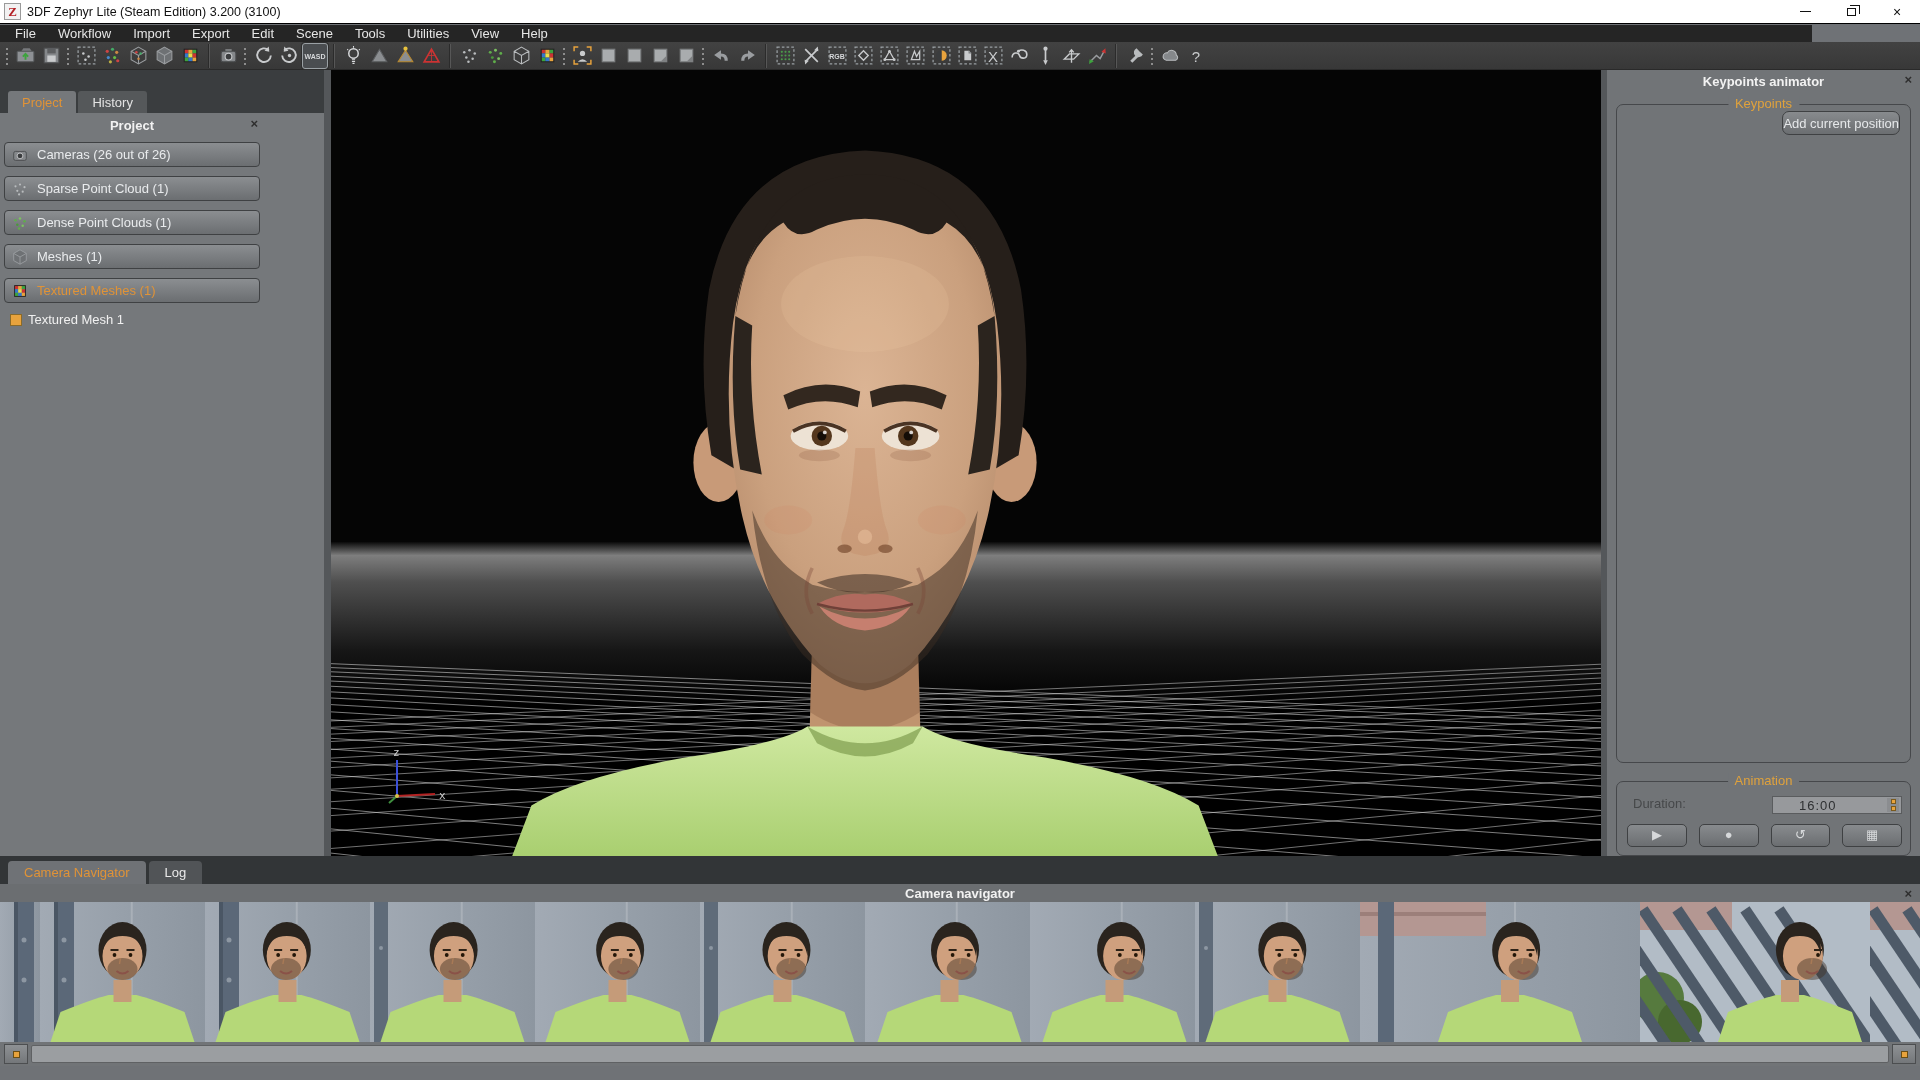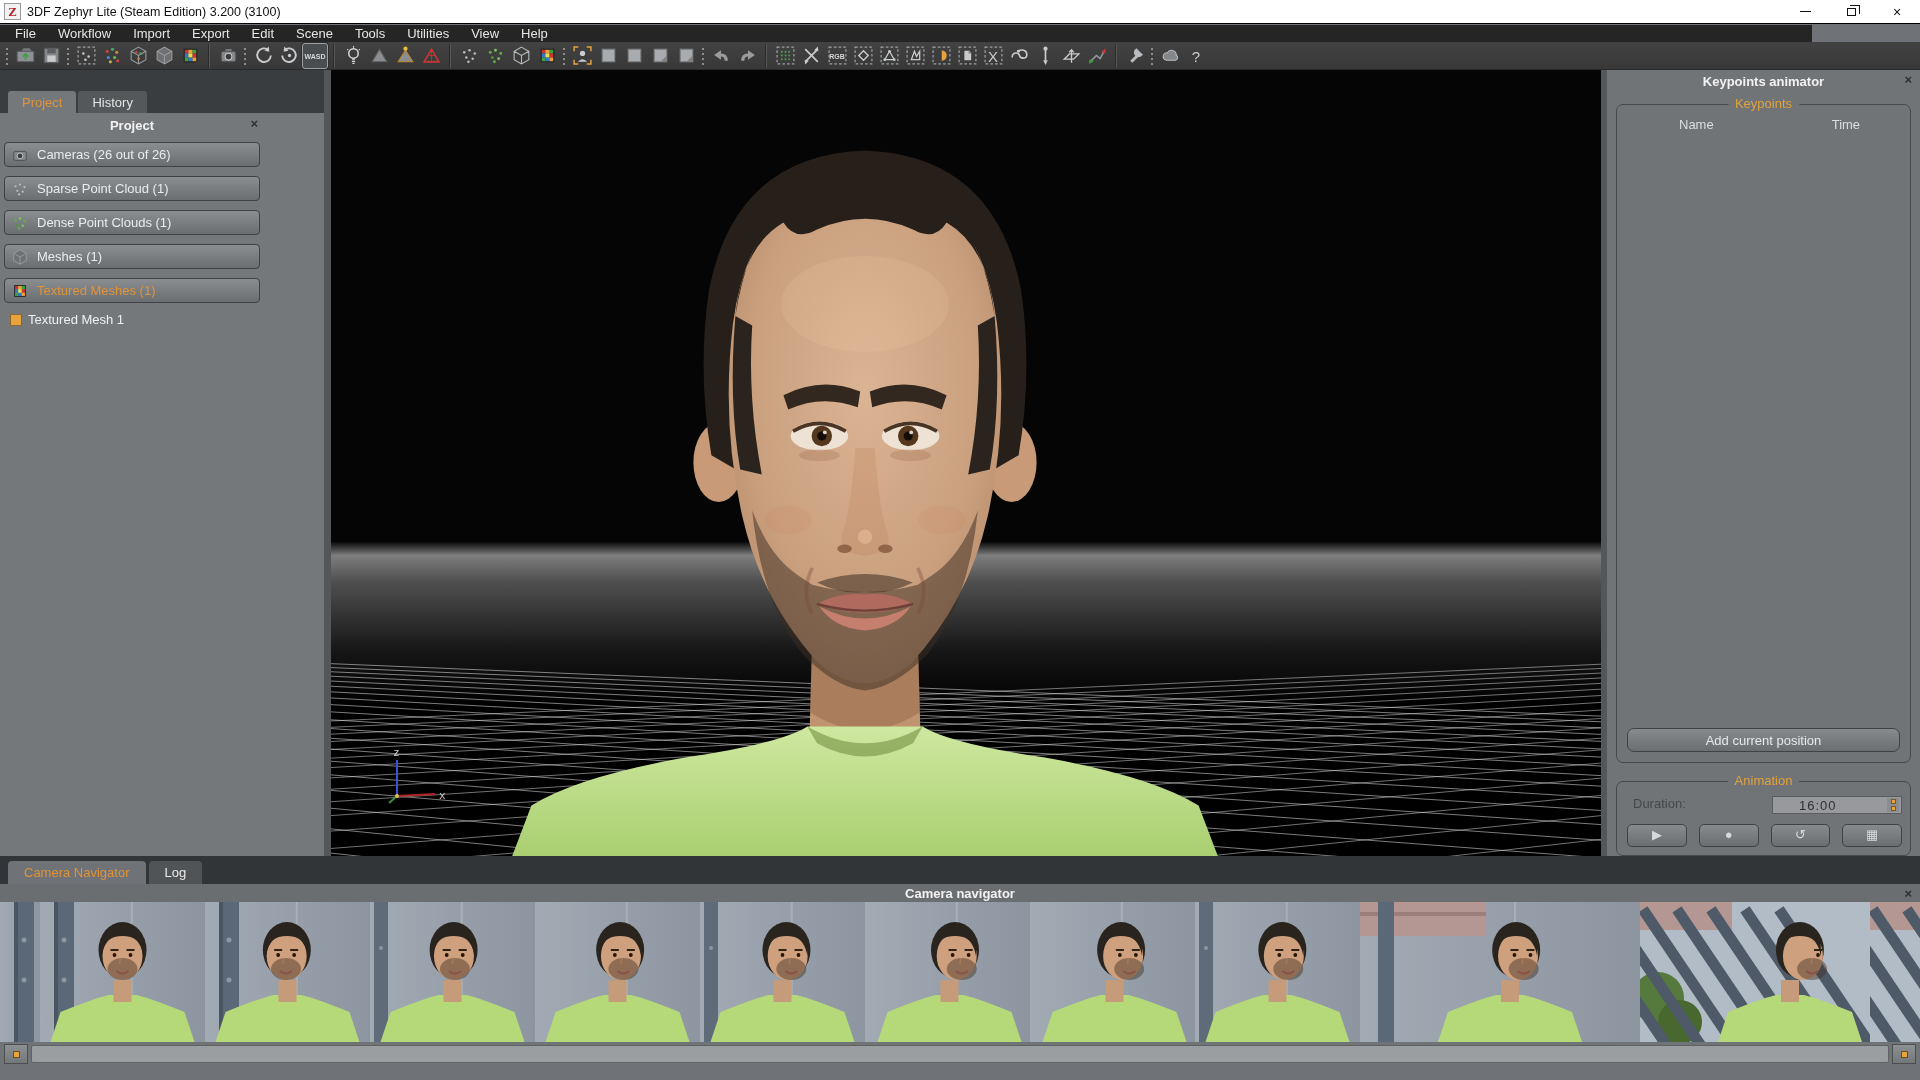--- a/index.html
+++ b/index.html
@@ -77,21 +77,21 @@
   #axis { position:absolute; left:38px; bottom:40px; width:90px; height:70px; }
   #axis text { font-size:11px; fill:#cfcfcf; font-family:"DejaVu Sans Mono",monospace; }
 
   
   #rp-title { height:22px; position:relative; display:flex; align-items:center; justify-content:center; }
   #rp-title .hdr { font-size:13px; font-weight:bold; color:#f2f2f2; }
   #rp-title .close { position:absolute; right:8px; top:2px; color:#2e2e2e; font-size:13px; font-weight:bold; }
   .group { border:1px solid #46484b; border-radius:7px; margin:12px 9px 0 9px; position:relative; }
   .group-title { position:absolute; top:-9px; left:50%; transform:translateX(-50%); background:#717477;
     padding:0 7px; font-size:13px; color:#e0a23c; white-space:nowrap; }
-  #kp-group { flex:1; display:flex; flex-direction:column; margin-bottom:6px; }
+  #kp-group { flex:1; display:flex; margin-bottom:6px; }
   #kp-cols { display:flex; padding:12px 0 4px 0; }
   #kp-cols .col { font-size:13px; color:#dcdee0; }
   #kp-cols .c1 { margin-left:62px; }
   #kp-cols .c2 { margin-left:118px; }
   #kp-rows { flex:1; }
   .rp-btn { border:1px solid #3f4143; border-radius:5px; background:linear-gradient(#888b8e,#6b6e71);
     color:#e6e8ea; font-size:13px; display:flex; align-items:center; justify-content:center; }
   #add-pos-btn { height:24px; margin:6px 10px 10px 10px; border-radius:7px; }
   #anim-group { padding:14px 8px 8px 10px; }
   #dur-row { display:flex; align-items:flex-start;gap:20px; }
@@ -764,24 +764,20 @@
 
   <div id="gutter-r"></div>
 
   <div id="right-panel">
     <div id="rp-title">
       <span class="hdr">Keypoints animator</span>
       <span class="close">×</span>
     </div>
     <div class="group" id="kp-group">
       <span class="group-title">Keypoints</span>
-      <div id="kp-cols">
-        <span class="col c1">Name</span>
-        <span class="col c2">Time</span>
-      </div>
       <div id="kp-rows"></div>
       <div class="rp-btn" id="add-pos-btn">Add current position</div>
     </div>
     <div class="group" id="anim-group">
       <span class="group-title">Animation</span>
       <div id="dur-row">
         <span id="dur-label">Duration:</span>
         <div id="dur-field">
           <span id="dur-value">16:00</span>
           <span id="dur-spin">

